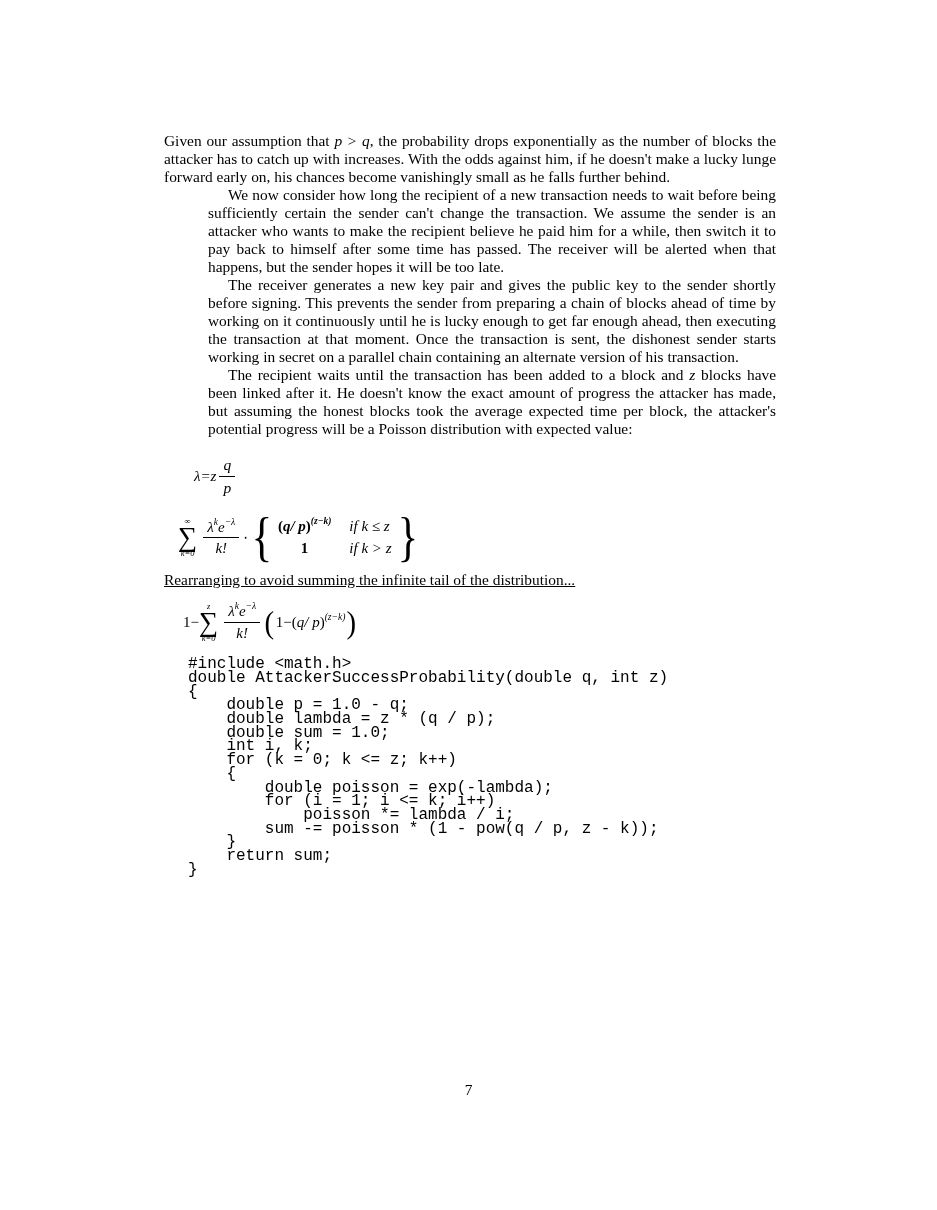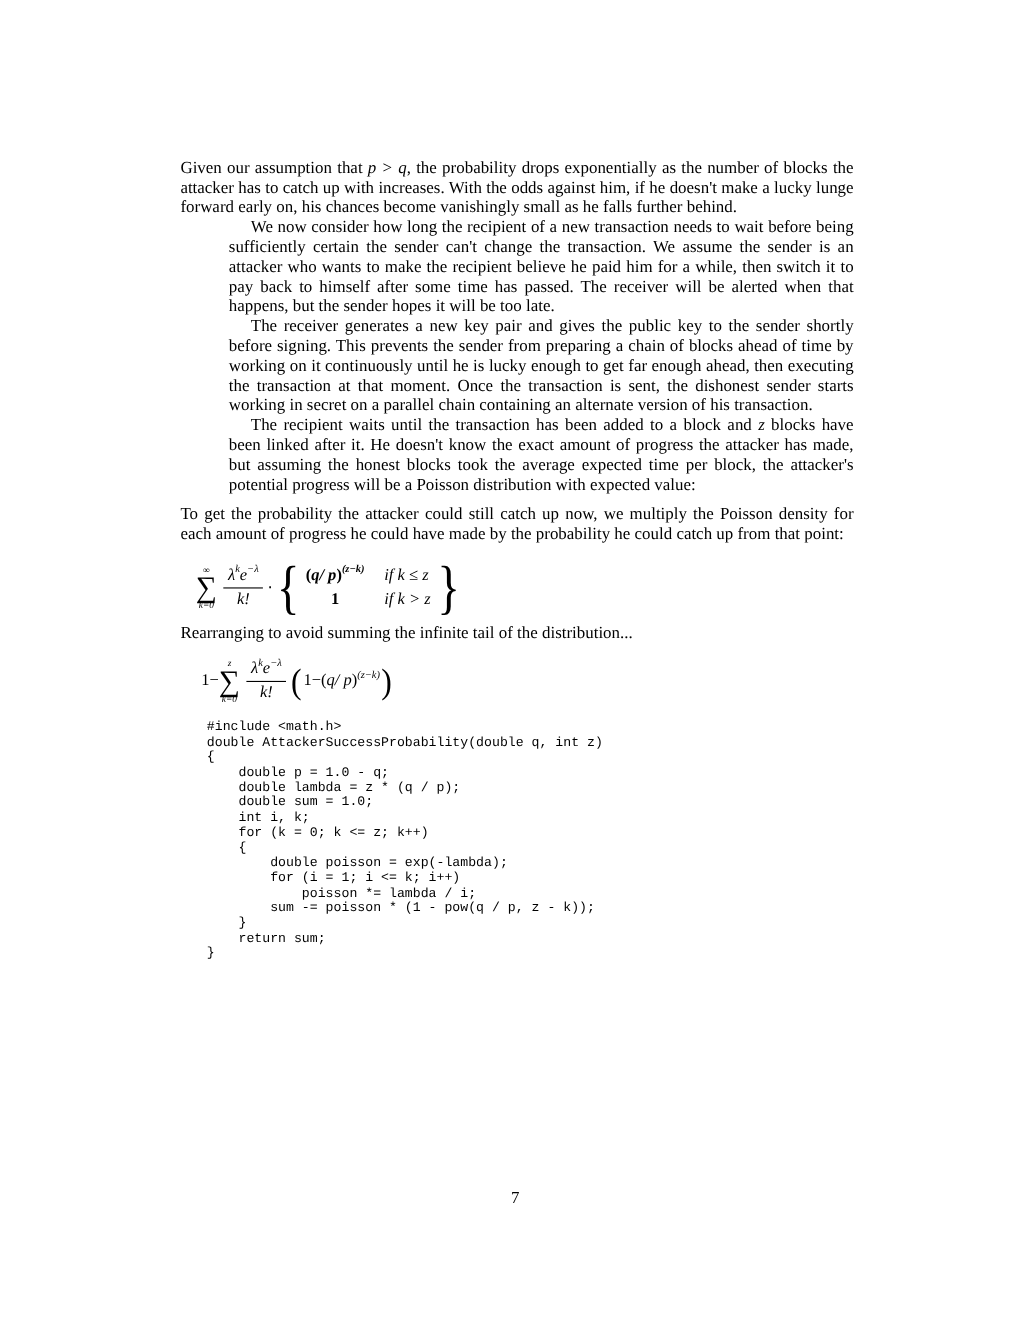--- a/index.html
+++ b/index.html
@@ -2,28 +2,28 @@
 <html><head>
 <meta charset="utf-8">
 <style>
   html,body { margin:0; padding:0; }
   body {
     width:937px; height:1210px; position:relative;
     background:#ffffff; color:#000000;
     font-family:"Liberation Serif", serif;
   }
   .content {
-    position:absolute; left:164px; top:144px; width:612px;
+    position:absolute; left:164px; top:132px; width:612px;
     font-size:15.4px; line-height:18px; text-align:justify;
   }
   .para { margin:0; padding:0; }
   .indent { text-indent:20px;margin-left:44px; }
   .mi { font-style:italic; }
   .mt9  { margin-top:9px; }
-  .mt7  { margin-top:7px; }
+  .mt7  { margin-top:7px;text-decoration:underline; }
   .mt8  { margin-top:8px; }
 
   .formula {
     display:flex; align-items:center; text-align:left;
     font-size:15px; line-height:normal; text-indent:0;
   }
   .f1 { margin:17px 0 0 30px; }
   .f2 { margin:14px 0 0 14px; }
   .f3 { margin:13px 0 0 19px; }
 
@@ -45,43 +45,49 @@
   .cases {
     display:grid; grid-template-columns:auto auto;
     column-gap:18px; row-gap:5px; align-items:center; margin:0 3px;
   }
   .cases .val  { justify-self:center;font-weight:bold; }
   .cases .cond { justify-self:start; }
 
   .code {
     margin:15px 0 0 24px; padding:0;
     font-family:"Liberation Mono", monospace;
-    font-size:12px; line-height:13.7px; white-space:pre; text-align:left;
+    font-size:16px; line-height:13.7px; white-space:pre; text-align:left;
   }
   .page-number {
     position:absolute; top:1081px; left:0; width:100%;
     text-align:center; font-size:15.4px;
   }
 </style>
 </head>
 <body>
 
 <div class="page">
   <div class="content">
 
     <p class="para"><span>Given our assumption that </span><span class="mi">p &gt; q</span><span>, the probability drops exponentially as the number of blocks the attacker has to catch up with increases.  With the odds against him, if he doesn't make a lucky lunge forward early on, his chances become vanishingly small as he falls further behind.</span></p>
 
     <p class="para indent">We now consider how long the recipient of a new transaction needs to wait before being sufficiently certain the sender can't change the transaction.  We assume the sender is an attacker who wants to make the recipient believe he paid him for a while, then switch it to pay back to himself after some time has passed.  The receiver will be alerted when that happens, but the sender hopes it will be too late.</p>
 
     <p class="para indent">The receiver generates a new key pair and gives the public key to the sender shortly before signing.  This prevents the sender from preparing a chain of blocks ahead of time by working on it continuously until he is lucky enough to get far enough ahead, then executing the transaction at that moment.  Once the transaction is sent, the dishonest sender starts working in secret on a parallel chain containing an alternate version of his transaction.</p>
 
     <p class="para indent"><span>The recipient waits until the transaction has been added to a block and </span><span class="mi">z</span><span> blocks have been linked after it.  He doesn't know the exact amount of progress the attacker has made, but assuming the honest blocks took the average expected time per block, the attacker's potential progress will be a Poisson distribution with expected value:</span></p>
 
+    <div class="formula f1">
+      <span class="mi">λ=z</span>
+      <span class="frac">
+        <span class="num mi">q</span>
+        <span class="den mi">p</span>
+      </span>
+    </div>
 
-    <p class="para mt9">To get the probability the attacker could still catch up now, we multiply the Poisson density for each amount of progress he could have made by the probability he could catch up from that point:</p>
 
     <div class="formula f2">
       <span class="bigsum">
         <span class="lim">∞</span>
         <span class="sigma">∑</span>
         <span class="lim">k=0</span>
       </span>
       <span class="frac">
         <span class="num"><span class="mi">λ</span><sup class="mi">k</sup><span class="mi">e</span><sup class="mi">−λ</sup></span>
         <span class="den mi">k!</span>

